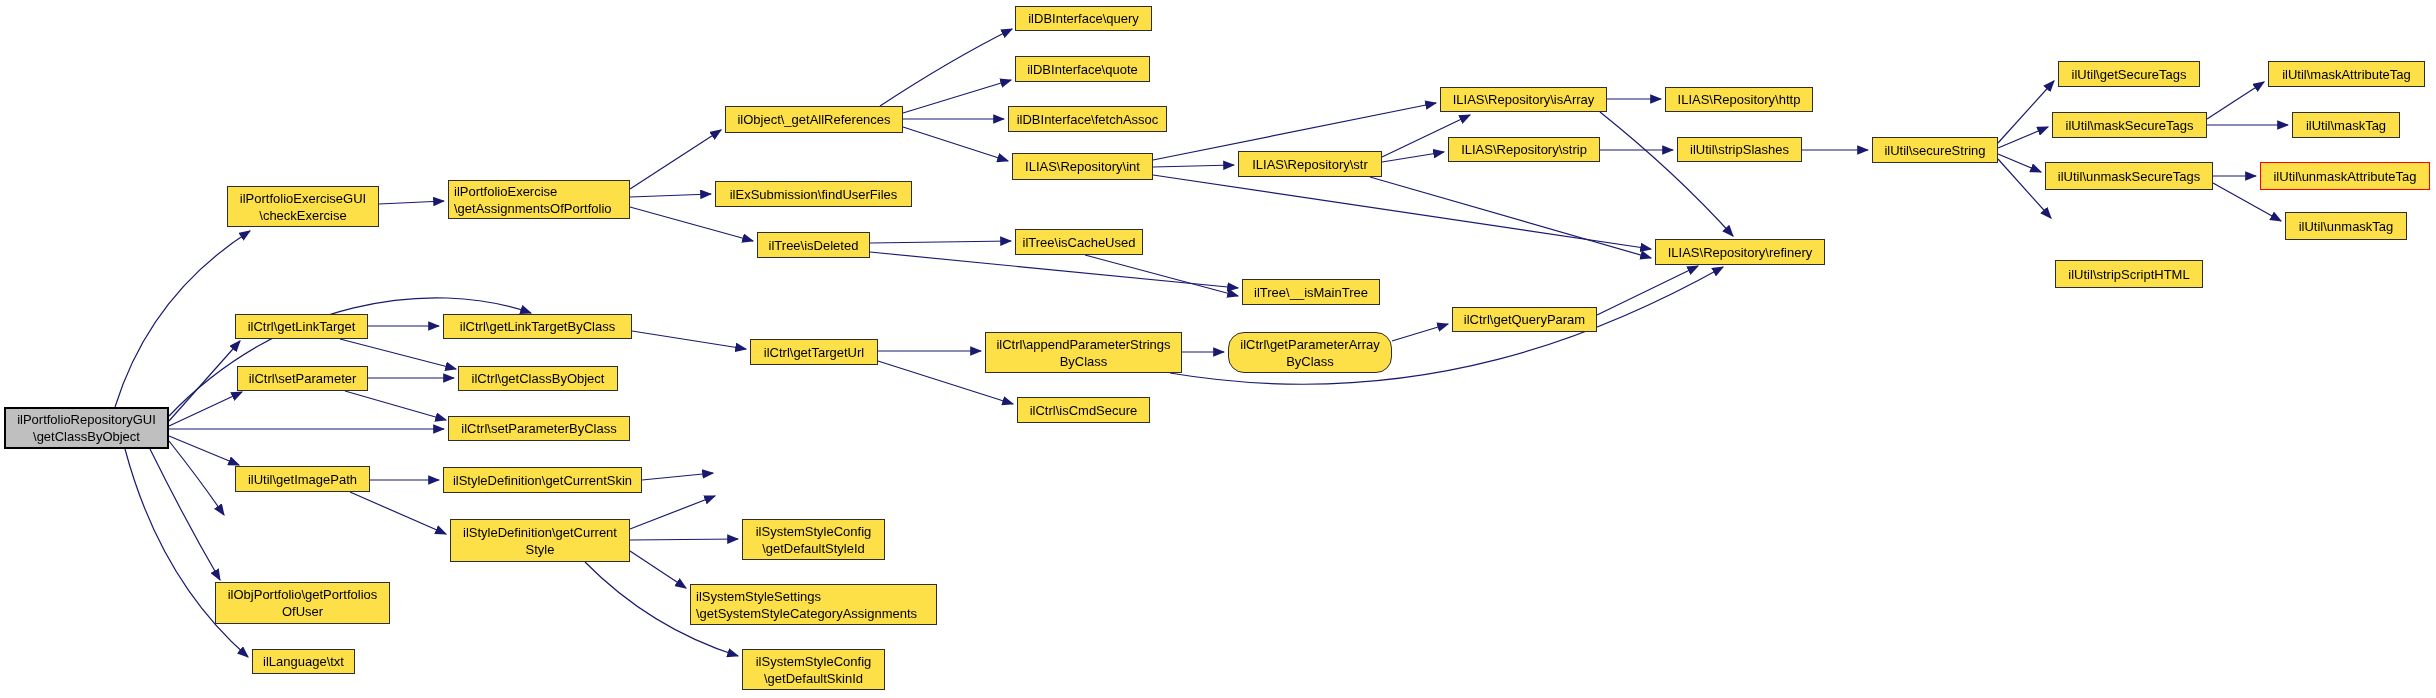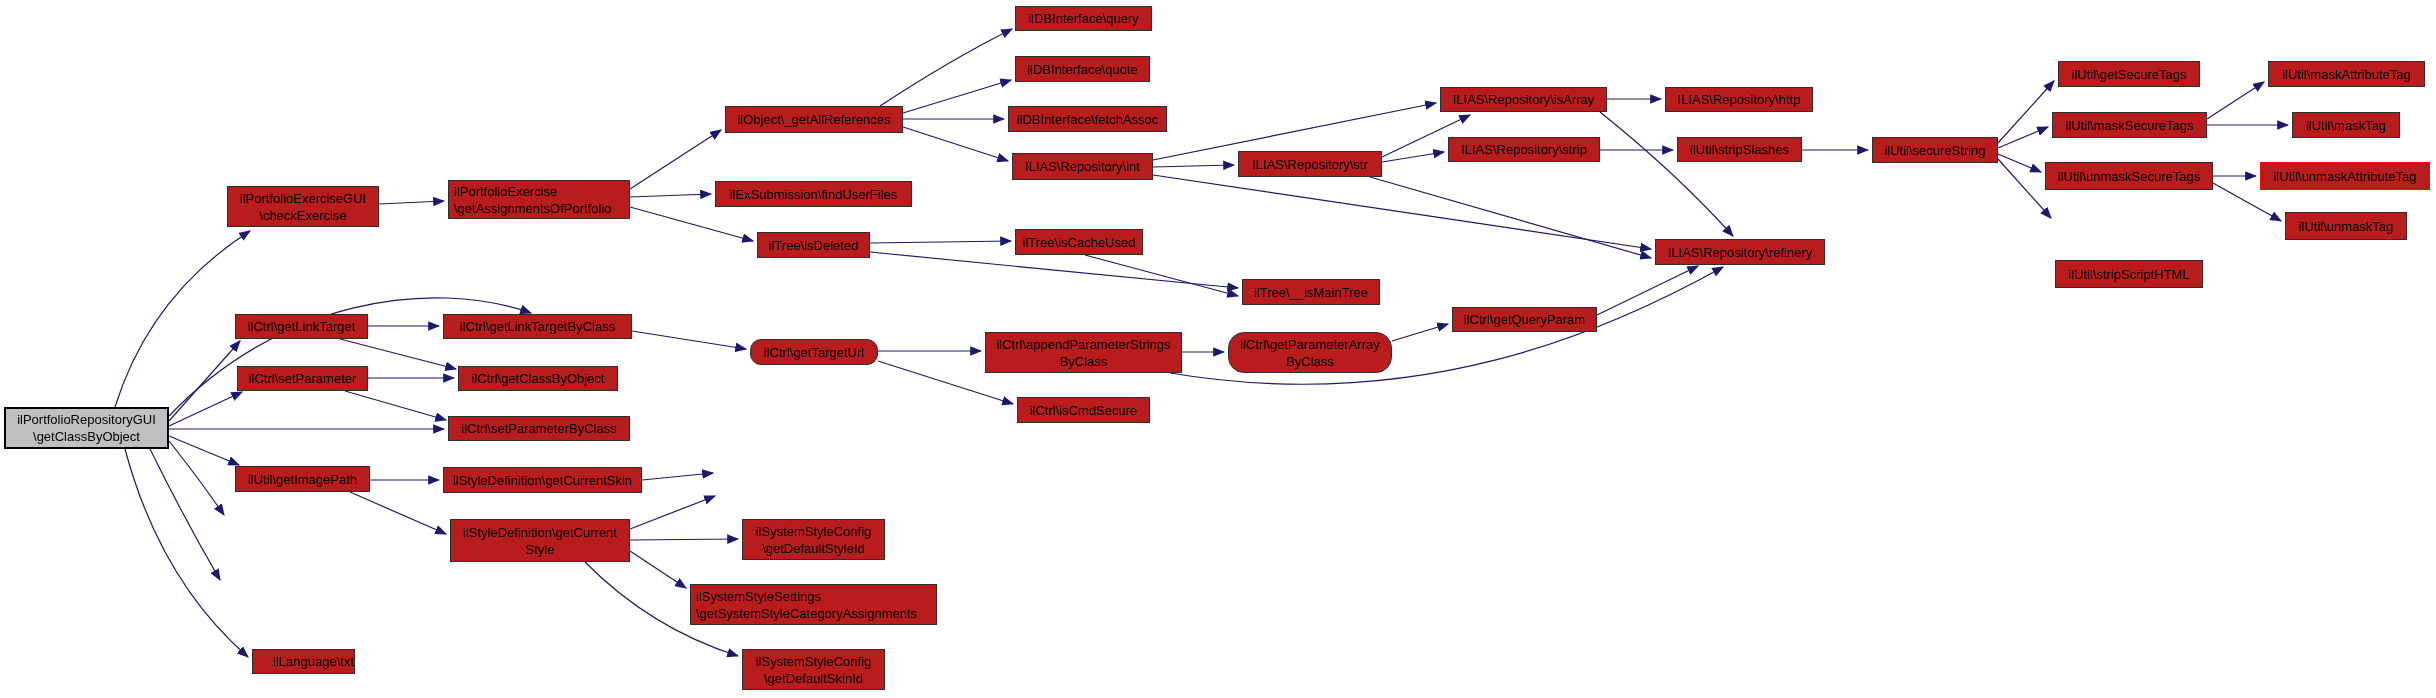--- a/index.html
+++ b/index.html
@@ -7,21 +7,21 @@
     position:relative;
     width:2436px;height:698px;
     background:#ffffff;
     font-family:"Liberation Sans","DejaVu Sans",sans-serif;
     overflow:hidden;
   }
   #edges{position:absolute;left:0;top:0;width:2436px;height:698px;}
   .node{
     position:absolute;
     box-sizing:border-box;
-    background:#b91c1c;
+    background:#fde047;
     border:1px solid #2e2e2e;
     color:#000000;
     display:flex;
     flex-direction:column;
     justify-content:center;
     align-items:center;
     font-size:13px;
     line-height:17px;
     white-space:nowrap;
     cursor:pointer;
@@ -108,21 +108,25 @@
     </div>
     <div class="node" style="left: 235px; top: 314px; width: 133px; height: 25px;">
       <div class="ln">ilCtrl\getLinkTarget</div>
     </div>
     <div class="node" style="left: 237px; top: 366px; width: 131px; height: 25px;">
       <div class="ln">ilCtrl\setParameter</div>
     </div>
     <div class="node" style="left: 235px; top: 466px; width: 135px; height: 26px;">
       <div class="ln">ilUtil\getImagePath</div>
     </div>
-    <div class="node" style="left: 252px; top: 649px; width: 103px; height: 25px; align-items: flex-end;">
+    <div class="node" style="left: 215px; top: 582px; width: 175px; height: 42px;">
+      <div class="ln">ilObjPortfolio\getPortfolios</div>
+      <div class="ln">OfUser</div>
+    </div>
+    <div class="node" style="left: 252px; top: 649px; width: 103px; height: 25px;">
       <div class="ln">ilLanguage\txt</div>
     </div>
     <div class="node left" style="left: 448px; top: 180px; width: 182px; height: 39px;">
       <div class="ln">ilPortfolioExercise</div>
       <div class="ln">\getAssignmentsOfPortfolio</div>
     </div>
     <div class="node" style="left: 443px; top: 314px; width: 189px; height: 25px;">
       <div class="ln">ilCtrl\getLinkTargetByClass</div>
     </div>
     <div class="node" style="left: 458px; top: 366px; width: 160px; height: 25px;">
@@ -140,21 +144,21 @@
     </div>
     <div class="node" style="left: 725px; top: 106px; width: 178px; height: 27px;">
       <div class="ln">ilObject\_getAllReferences</div>
     </div>
     <div class="node" style="left: 715px; top: 181px; width: 197px; height: 26px;">
       <div class="ln">ilExSubmission\findUserFiles</div>
     </div>
     <div class="node" style="left: 757px; top: 232px; width: 113px; height: 26px;">
       <div class="ln">ilTree\isDeleted</div>
     </div>
-    <div class="node" style="left: 750px; top: 339px; width: 128px; height: 26px; border-radius: 11px;">
+    <div class="node" style="left: 750px; top: 339px; width: 128px; height: 26px;">
       <div class="ln">ilCtrl\getTargetUrl</div>
     </div>
     <div class="node" style="left: 742px; top: 519px; width: 143px; height: 41px;">
       <div class="ln">ilSystemStyleConfig</div>
       <div class="ln">\getDefaultStyleId</div>
     </div>
     <div class="node left" style="left: 690px; top: 584px; width: 247px; height: 41px;">
       <div class="ln">ilSystemStyleSettings</div>
       <div class="ln">\getSystemStyleCategoryAssignments</div>
     </div>

